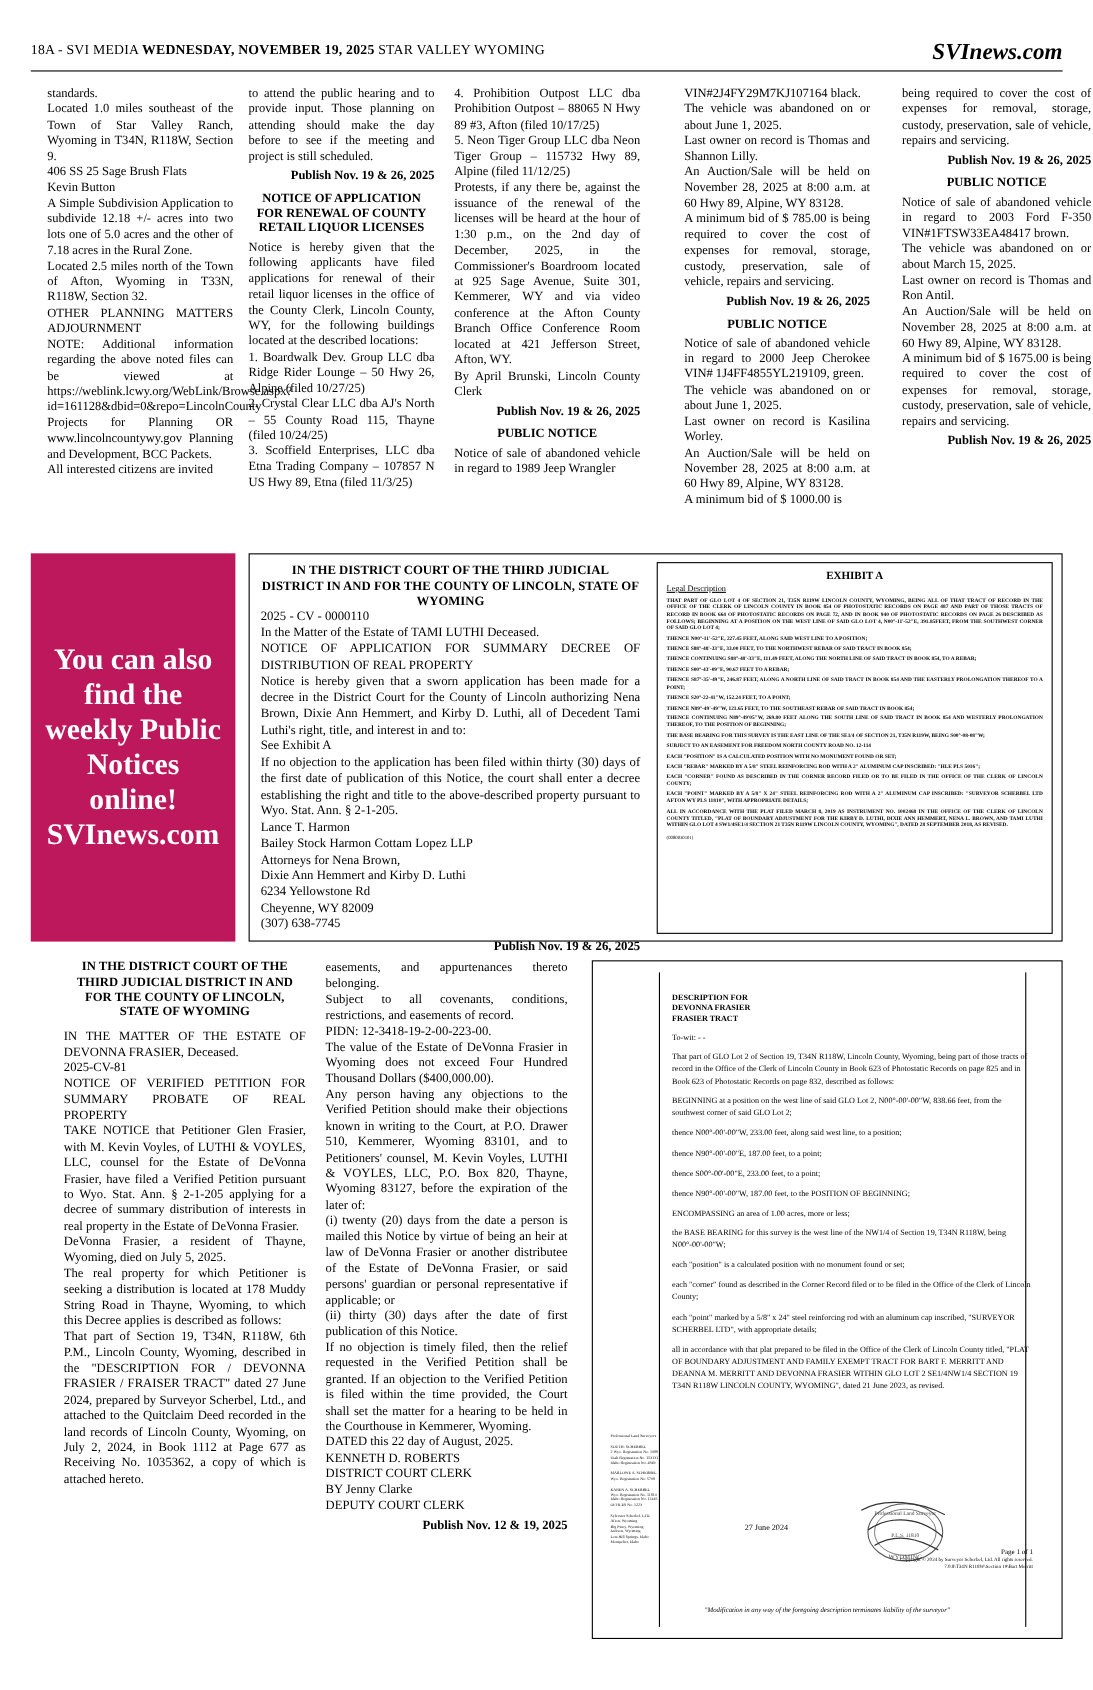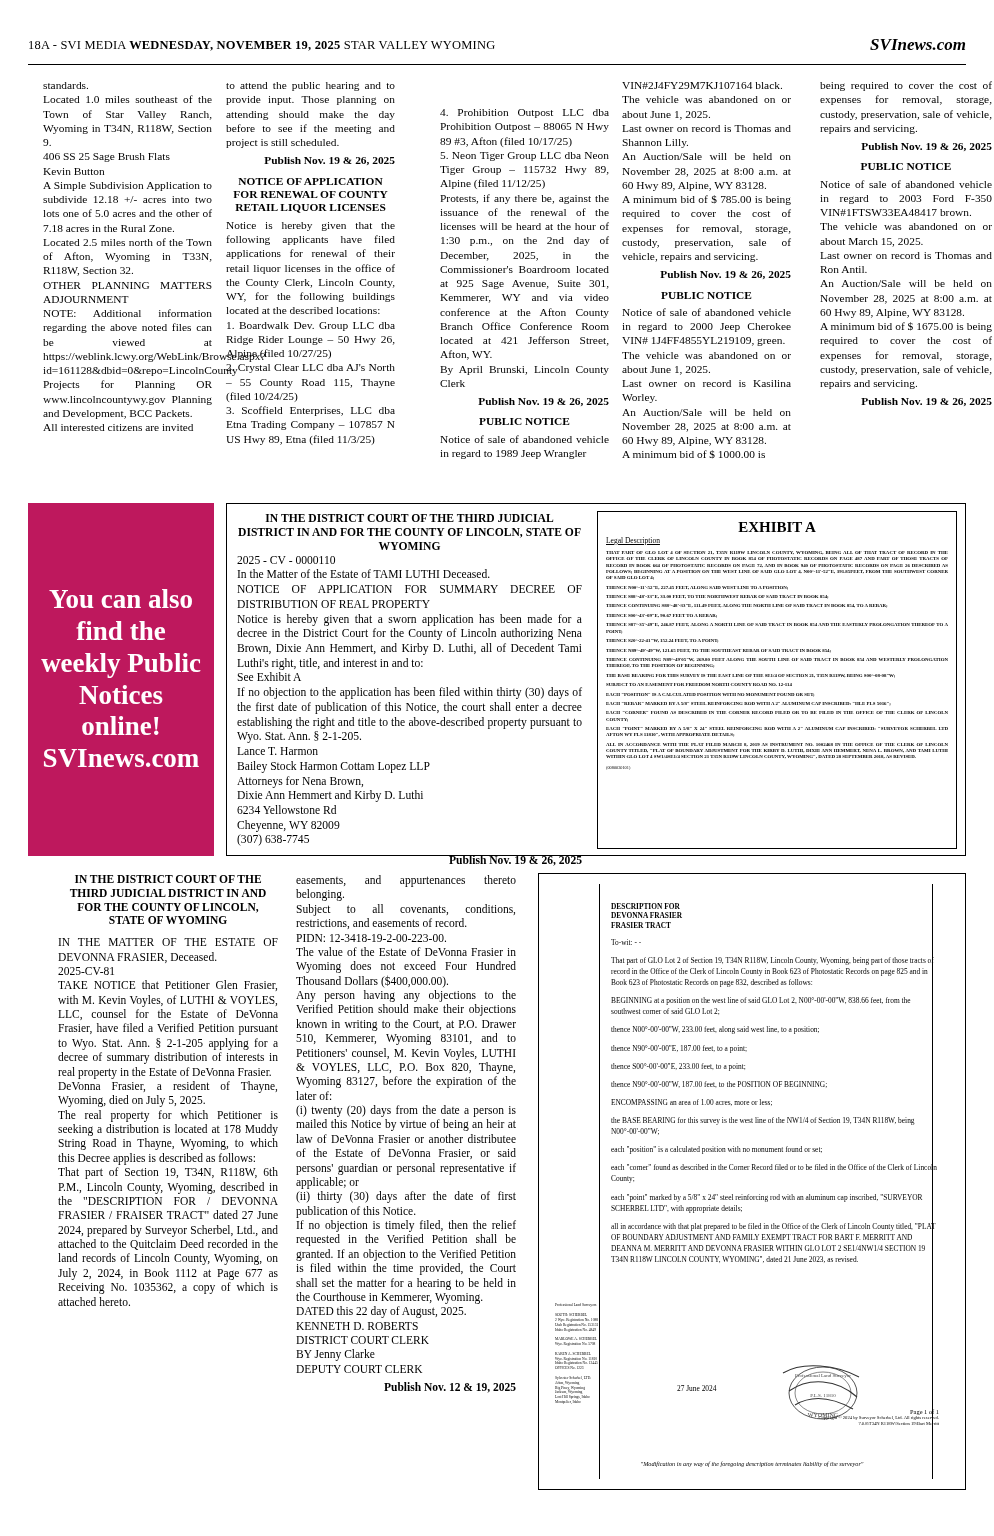--- a/index.html
+++ b/index.html
@@ -3,44 +3,44 @@
 <meta charset="utf-8">
 <style>
   html,body{margin:0;padding:0;background:#ffffff;}
   body{width:994px;height:1536px;font-family:"Liberation Serif",serif;color:#000;position:relative;overflow:hidden;}
   .page{position:relative;width:994px;height:1536px;padding:12px;box-sizing:border-box;}
 
   
   .masthead{position:absolute;left:28px;top:38px;width:938px;height:26px;border-bottom:1.6px solid #000;}
   .mh-left{position:absolute;left:0;top:0;font-family:"Liberation Serif",serif;font-size:12.5px;letter-spacing:.2px;white-space:nowrap;}
   .mh-left .b{font-weight:bold;}
-  .mh-right{position:absolute;right:0;top:-3px;font-family:"Liberation Serif",serif;font-size:17px;font-weight:bold;font-style:italic;}
+  .mh-right{position:absolute;right:0;top:-3px;font-family:"Liberation Serif",serif;font-size:21px;font-weight:bold;font-style:italic;}
 
   
   .topcols{position:absolute;left:28px;top:78px;width:938px;height:415px;}
   .col{position:absolute;top:0;width:169px;font-size:11.4px;line-height:1.25;text-align:justify;}
   .col p{margin:0;text-indent:0;}
   .col .hd{text-align:center;font-weight:bold;line-height:1.18;margin-top:7px;margin-bottom:3px;}
   .col .pb{text-align:right;font-weight:bold;margin-top:4px;margin-bottom:4px;}
-  .c1{left:0;margin-left:15px;} .c2{left:198px;} .c3{left:412px;margin-top:27px;} .c4{left:594px;width:169px;}
+  .c1{left:0;margin-left:15px;} .c2{left:198px;} .c3{left:385px;} .c4{left:594px;width:169px;}
   .c5{left:792px;width:172px;}
 
   
   .midband{position:absolute;left:28px;top:503px;width:938px;height:353px;}
   .promo{position:absolute;left:0;top:0;width:186px;height:353px;background:#be185d;color:#fff;display:flex;align-items:center;justify-content:center;text-align:center;}
   .promo span{display:block;font-family:"Liberation Serif",serif;font-weight:bold;font-size:27px;line-height:1.18;padding:0 8px;}
 
   .courtbox{position:absolute;left:198px;top:0;width:740px;height:353px;border:1.4px solid #000;box-sizing:border-box;}
   .cb-left{position:absolute;left:10px;top:8px;width:345px;font-size:11.6px;line-height:1.27;text-align:justify;}
   .cb-left .ttl{text-align:center;font-weight:bold;line-height:1.2;}
   .cb-left p{margin:0;}
   .cb-left .pb{text-align:right;font-weight:bold;margin-top:6px;}
 
   .exhibit{position:absolute;left:370px;top:7px;width:360px;height:338px;border:1.1px solid #000;box-sizing:border-box;padding:6px 8px;}
-  .ex-t{text-align:center;font-weight:bold;font-size:15px;line-height:1.2;}
+  .ex-t{text-align:center;font-weight:bold;font-size:10px;line-height:1.2;}
   .ex-t2{text-align:left;font-size:7.5px;margin-bottom:5px;text-decoration:underline;}
   .ex-body{font-size:4.9px;line-height:1.28;text-align:justify;}
   .ex-body p{margin:0 0 3.2px 0;font-weight:bold;}
   .ex-foot{font-size:4.3px;margin-top:4px;}
 
   
   .bottom{position:absolute;left:28px;top:873px;width:938px;height:625px;}
   .b-col{position:absolute;top:0;width:220px;font-size:11.5px;line-height:1.25;text-align:justify;}
   .b-col p{margin:0;}
   .b1{left:30px;} .b2{left:268px;}
@@ -184,20 +184,21 @@
       </div>
     </div>
   </div>
 
   <div class="bottom">
 
     <div class="b-col b1">
       <p class="ttl">IN THE DISTRICT COURT OF THE THIRD JUDICIAL DISTRICT IN AND FOR THE COUNTY OF LINCOLN, STATE OF WYOMING</p>
       <p>IN THE MATTER OF THE ESTATE OF DEVONNA FRASIER, Deceased.</p>
       <p>2025-CV-81</p>
+      <p>NOTICE OF VERIFIED PETITION FOR SUMMARY PROBATE OF REAL PROPERTY</p>
       <p>TAKE NOTICE that Petitioner Glen Frasier, with M. Kevin Voyles, of LUTHI &amp; VOYLES, LLC, counsel for the Estate of DeVonna Frasier, have filed a Verified Petition pursuant to Wyo. Stat. Ann. § 2-1-205 applying for a decree of summary distribution of interests in real property in the Estate of DeVonna Frasier.</p>
       <p>DeVonna Frasier, a resident of Thayne, Wyoming, died on July 5, 2025.</p>
       <p>The real property for which Petitioner is seeking a distribution is located at 178 Muddy String Road in Thayne, Wyoming, to which this Decree applies is described as follows:</p>
       <p>That part of Section 19, T34N, R118W, 6th P.M., Lincoln County, Wyoming, described in the "DESCRIPTION FOR / DEVONNA FRASIER / FRAISER TRACT" dated 27 June 2024, prepared by Surveyor Scherbel, Ltd., and attached to the Quitclaim Deed recorded in the land records of Lincoln County, Wyoming, on July 2, 2024, in Book 1112 at Page 677 as Receiving No. 1035362, a copy of which is attached hereto.</p>
     </div>
 
     <div class="b-col b2">
       <p>easements, and appurtenances thereto belonging.</p>
       <p>Subject to all covenants, conditions, restrictions, and easements of record.</p>
       <p>PIDN: 12-3418-19-2-00-223-00.</p>

